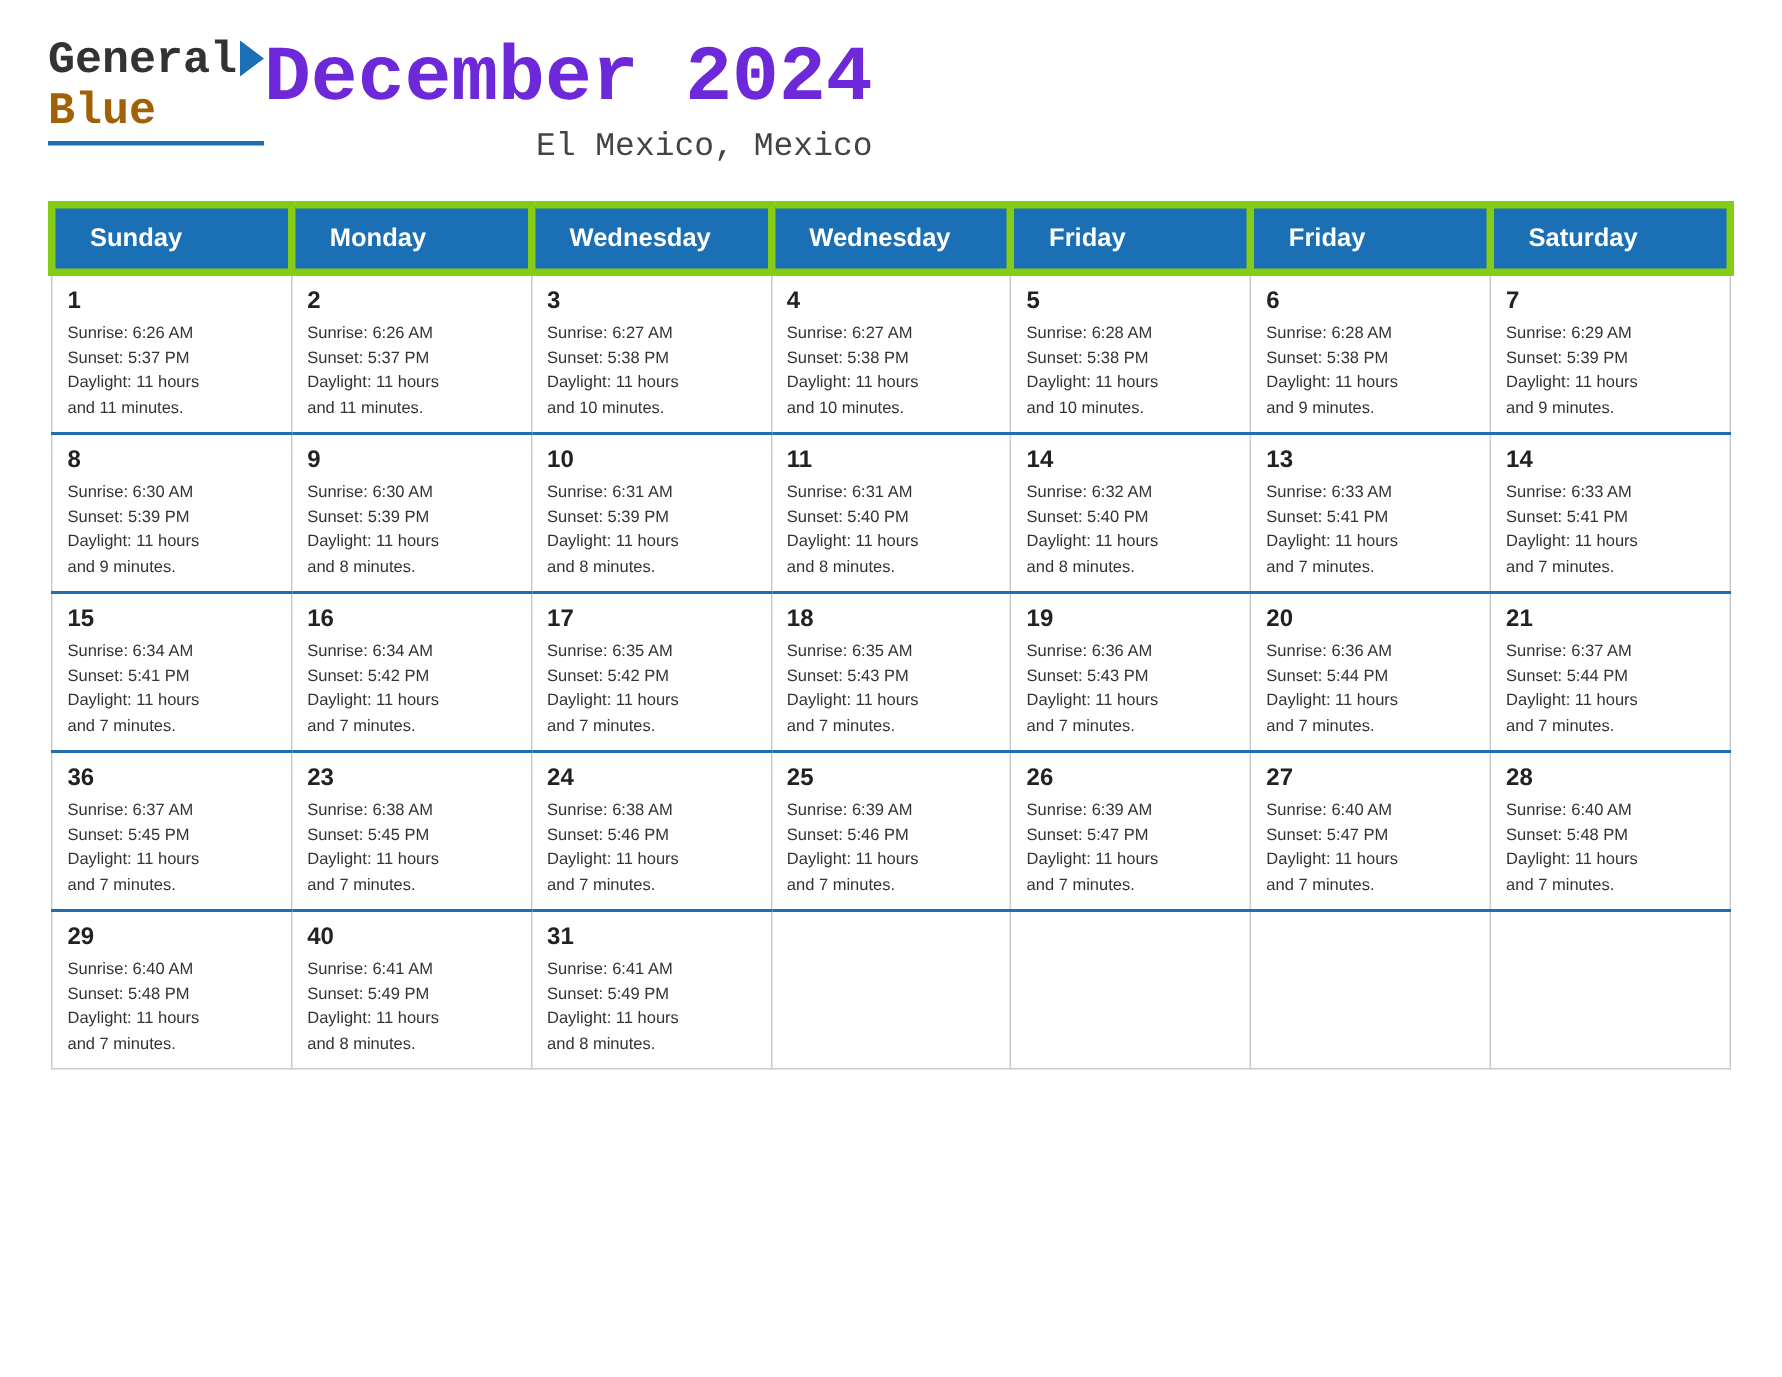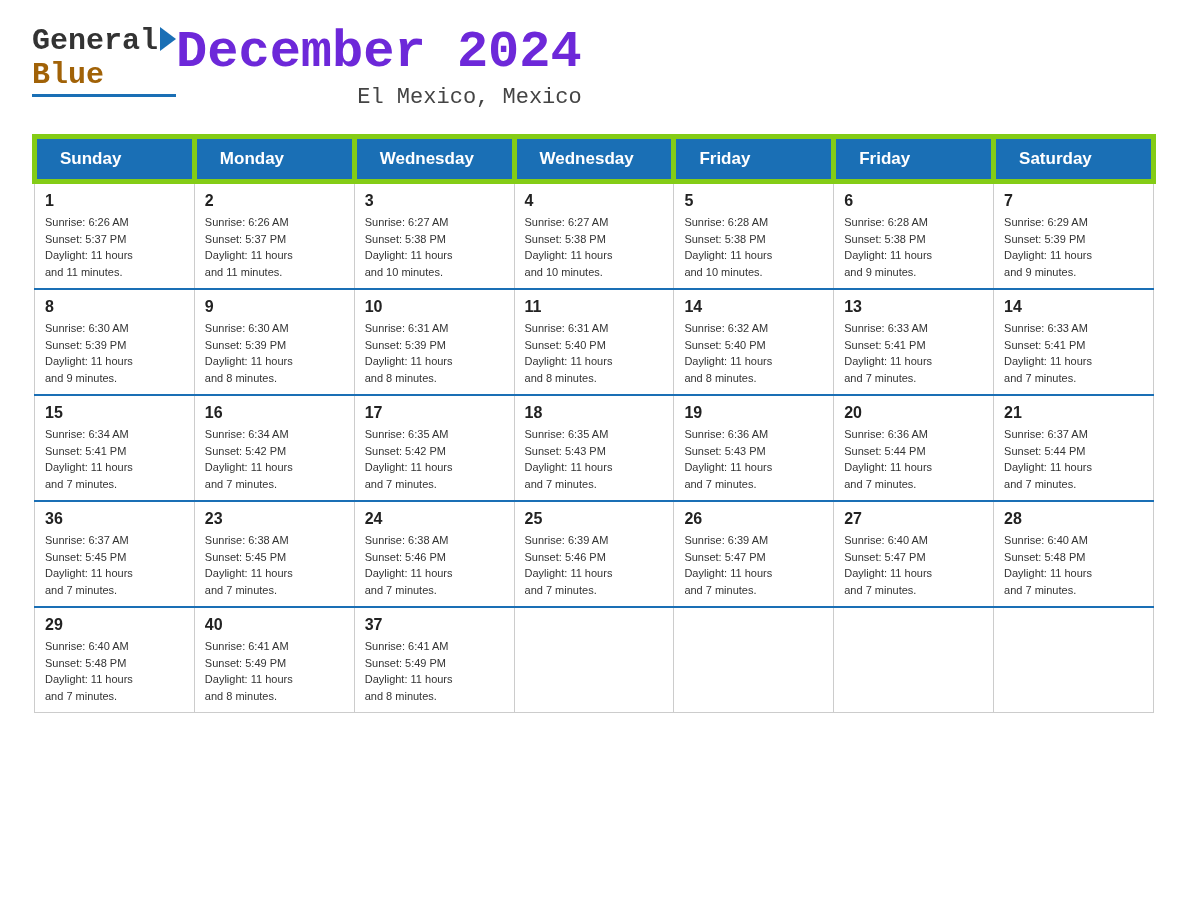--- a/index.html
+++ b/index.html
@@ -277,21 +277,21 @@
       <tr>
         <td>
           <span class="day-num">29</span>
           <div class="day-info">Sunrise: 6:40 AM<br>Sunset: 5:48 PM<br>Daylight: 11 hours<br>and 7 minutes.</div>
         </td>
         <td>
           <span class="day-num">40</span>
           <div class="day-info">Sunrise: 6:41 AM<br>Sunset: 5:49 PM<br>Daylight: 11 hours<br>and 8 minutes.</div>
         </td>
         <td>
-          <span class="day-num">37</span>
+          <span class="day-num">31</span>
           <div class="day-info">Sunrise: 6:41 AM<br>Sunset: 5:49 PM<br>Daylight: 11 hours<br>and 8 minutes.</div>
         </td>
         <td class="empty"></td>
         <td class="empty"></td>
         <td class="empty"></td>
         <td class="empty"></td>
       </tr>
     </tbody>
 </table>
 

